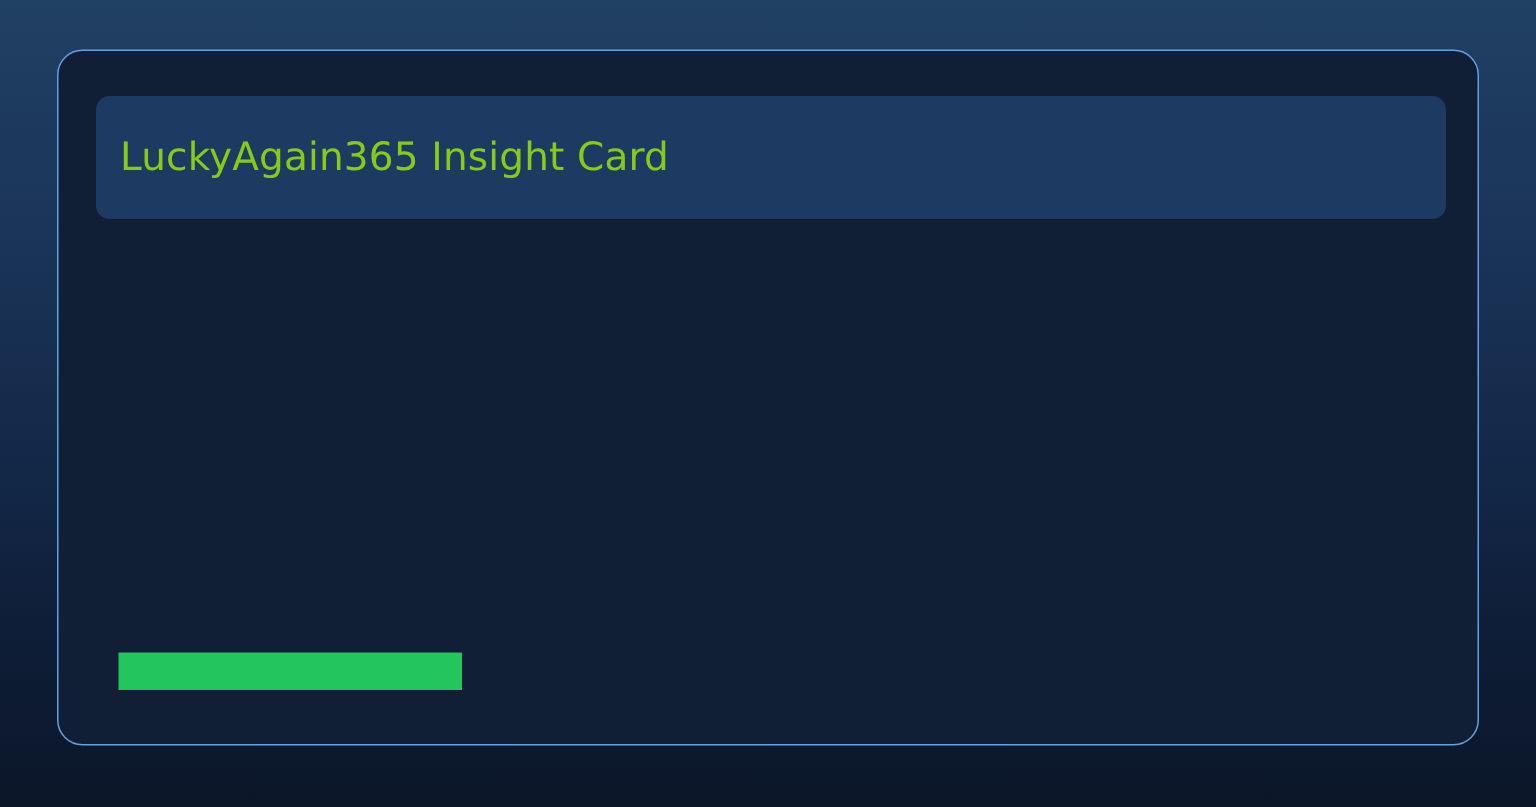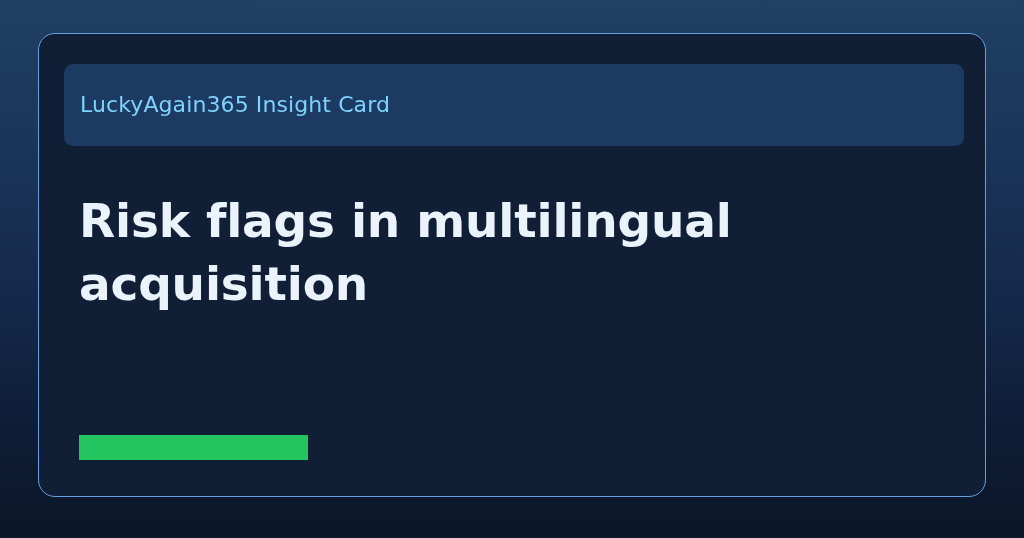--- a/index.html
+++ b/index.html
@@ -44,23 +44,23 @@
     width: 900px;
     height: 82px;
     box-sizing: border-box;
     background: #1d3a63;
     border-radius: 9px;
     display: flex;
     align-items: center;
     padding-left: 16px;
   }
   #card-header .header-text {
-    font-size: 22px;
+    font-size: 26px;
     font-weight: 400;
-    color: #7dd3fc;
+    color: #84cc16;
     letter-spacing: 0.1px;
     line-height: 1;
   }
 
   
   #card-headline {
     position: absolute;
     left: 40px;
     top: 155px;
     width: 760px;
@@ -96,21 +96,20 @@
 <body>
 
 <div id="stage">
 
   <div id="insight-card" style="border-color: rgb(99, 160, 226); background: rgb(16, 31, 53);">
 
     <div id="card-header" style="background: rgb(29, 58, 99);">
       <span class="header-text">LuckyAgain365 Insight Card</span>
     </div>
 
-    <div id="card-headline">Risk flags in multilingual acquisition</div>
 
     <div id="card-footer">
       <div id="accent-bar" style="background: rgb(34, 197, 94);"></div>
     </div>
 
   </div>
 
 </div>
 
 </body></html>

